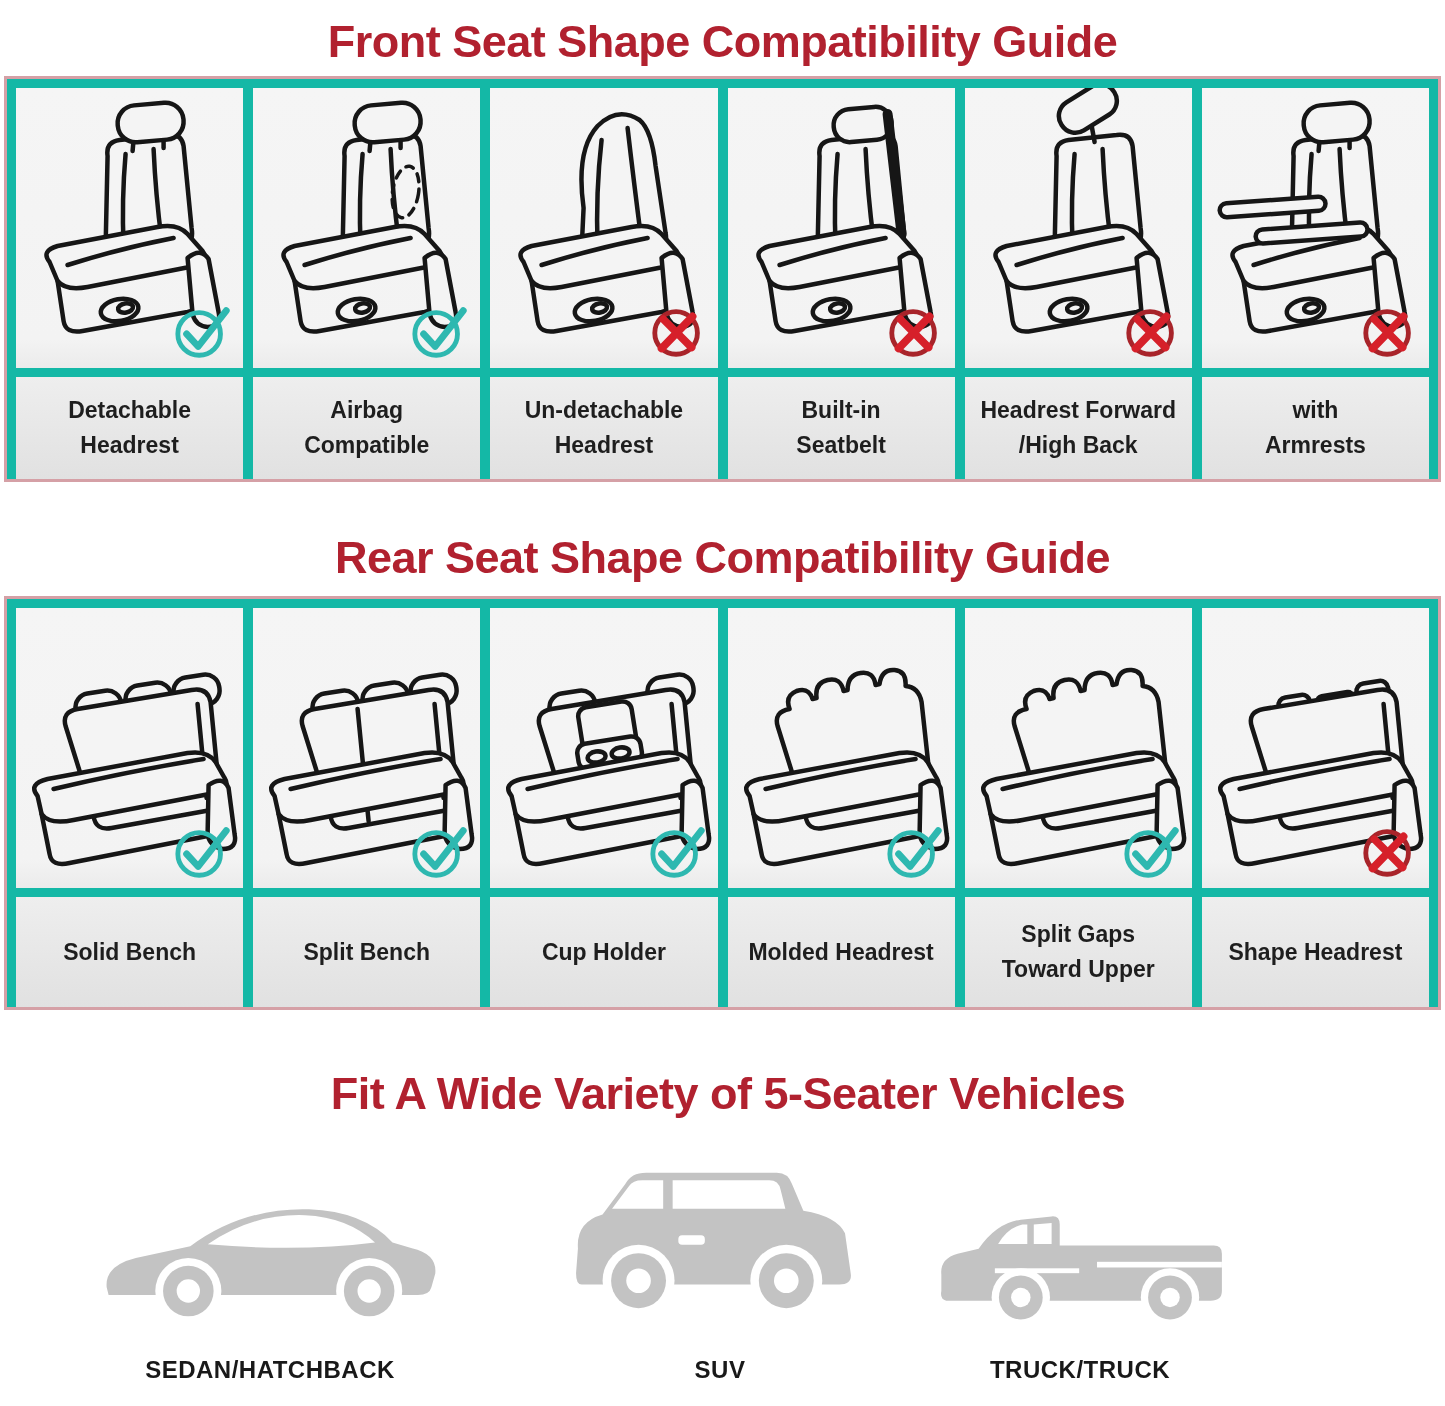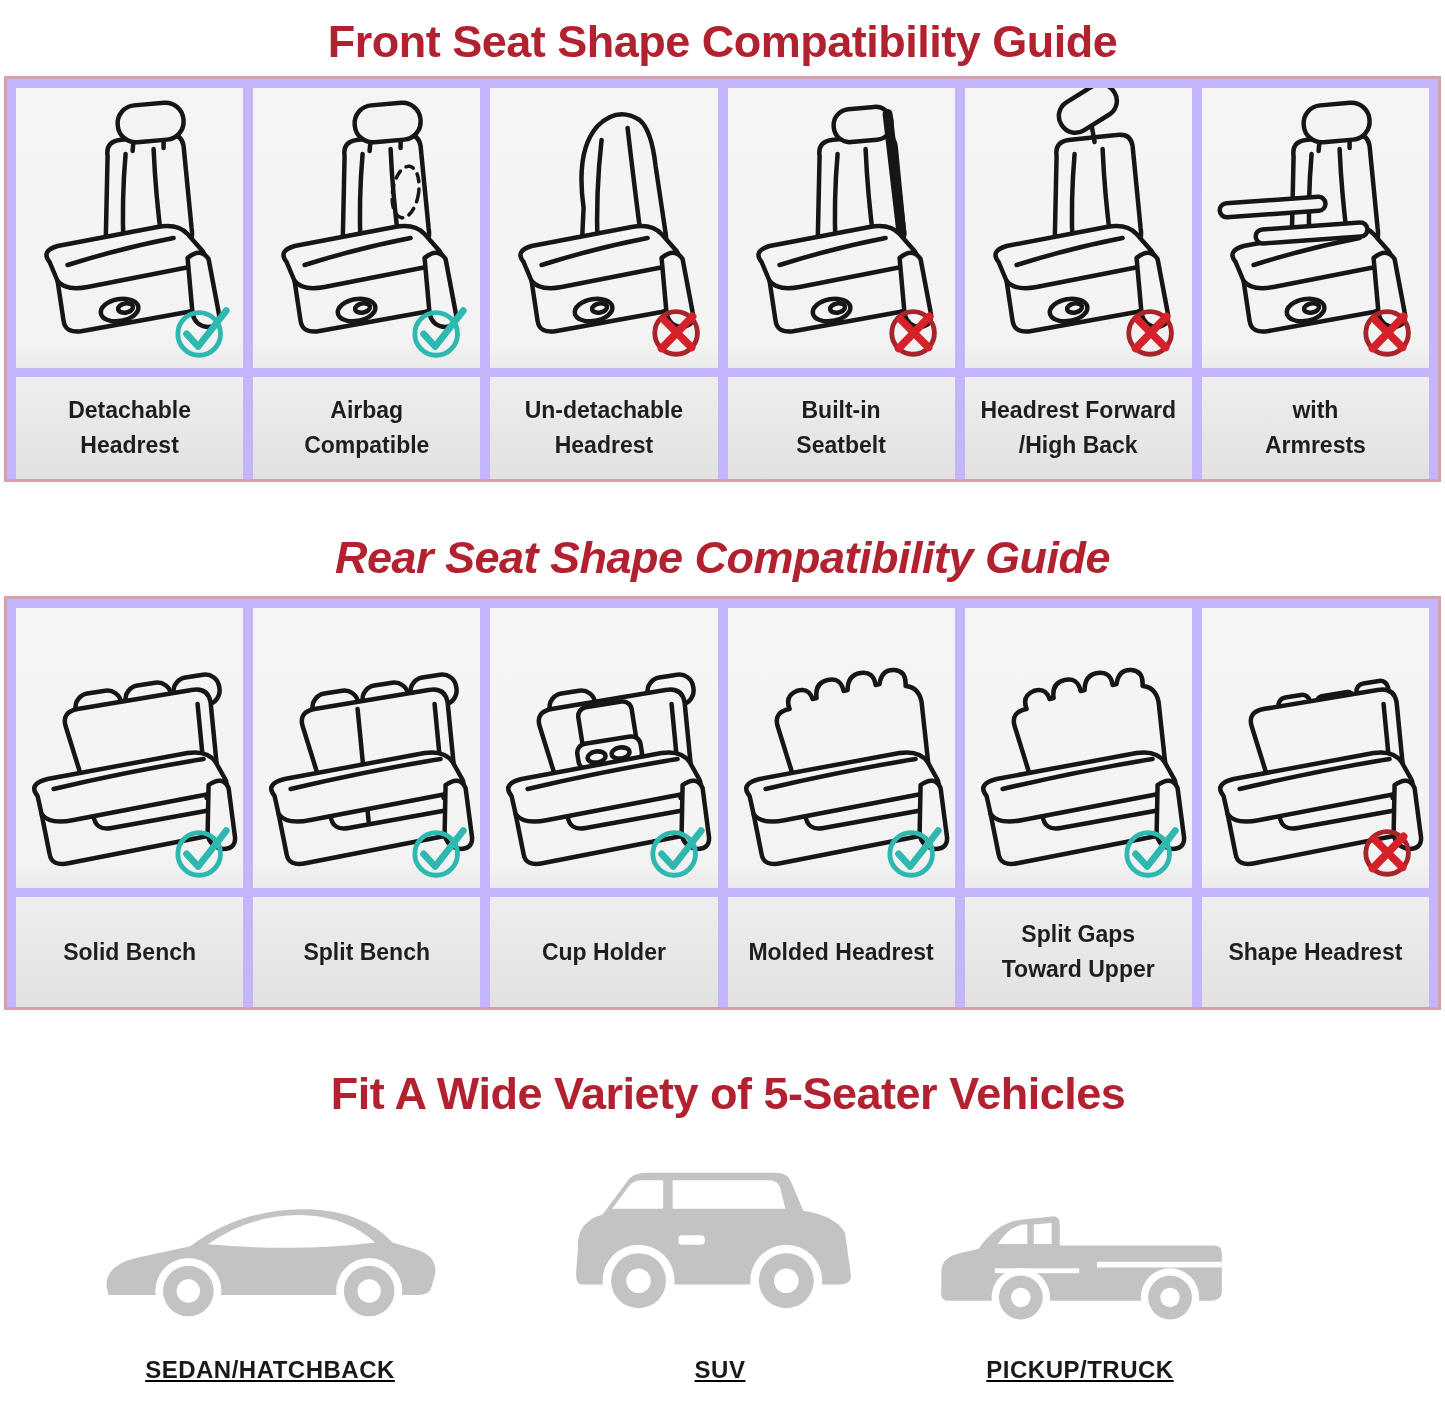--- a/index.html
+++ b/index.html
@@ -6,27 +6,27 @@
   body{
     width:1445px;height:1406px;overflow:hidden;background:#ffffff;
     font-family:"Liberation Sans","DejaVu Sans",sans-serif;
     position:relative;
   }
   .section-title{
     text-align:center;color:#b1212f;font-weight:bold;
     font-size:45px;letter-spacing:-0.5px;margin:0;
   }
   #title-front{padding-top:16px;}
-  #title-rear{margin-top:50px;margin-bottom:12px;font-style:italic;}
+  #title-rear{margin-top:50px;margin-bottom:12px;}
   #title-vehicles{margin-top:58px;margin-bottom:30px;padding-left:11px;}
 
   .guide-panel{
     margin:8px 4px 0 4px;
     border:3px solid #d5a0a6;
-    background:#c4b5fd;
+    background:#14b8a6;
     padding:9px 9px 0 9px;
   }
   .guide-grid{display:grid;grid-template-columns:repeat(6,1fr);column-gap:10px;}
   .guide-col{display:flex;flex-direction:column;}
   .art{
     height:280px;position:relative;
     background:linear-gradient(180deg,#f5f5f5 0%,#f3f3f3 90%,#ebebeb 100%);
   }
   .art svg.seat{position:absolute;left:0;top:0;width:100%;height:100%;}
   .status{position:absolute;right:8px;bottom:6px;width:62px;height:62px;}
@@ -43,21 +43,21 @@
     font-size:23px;line-height:35px;
   }
   .label-band.front{height:102px;}
   .label-band.rear{height:110px;}
 
   .vehicles-row{
     margin-left:30px;
     display:grid;grid-template-columns:480px 420px 300px;
     align-items:end;
   }
-  .vehicle{display:flex;flex-direction:column;align-items:center;justify-content:flex-end;text-decoration:underline;}
+  .vehicle{display:flex;flex-direction:column;align-items:center;justify-content:flex-end;}
   .vehicle-label{
     margin-top:26px;font-weight:bold;font-size:24px;color:#191919;letter-spacing:0.5px;
   }
   .defs-hidden{position:absolute;width:0;height:0;overflow:hidden;}
 </style>
 </head>
 <body>
 
 <svg class="defs-hidden" aria-hidden="true">
   <defs>
@@ -458,15 +458,15 @@
   <div class="vehicle">
     <svg width="322" height="180" viewBox="0 0 340 190">
         <use href="#car-suv"></use>
       </svg>
     <div class="vehicle-label">SUV</div>
   </div>
   <div class="vehicle">
     <svg width="300" height="138" viewBox="0 0 370 170">
         <use href="#car-pickup"></use>
       </svg>
-    <div class="vehicle-label">PICKUP/TRUCK</div>
+    <div class="vehicle-label">TRUCK/TRUCK</div>
   </div>
 </div>
 
 </body></html>

